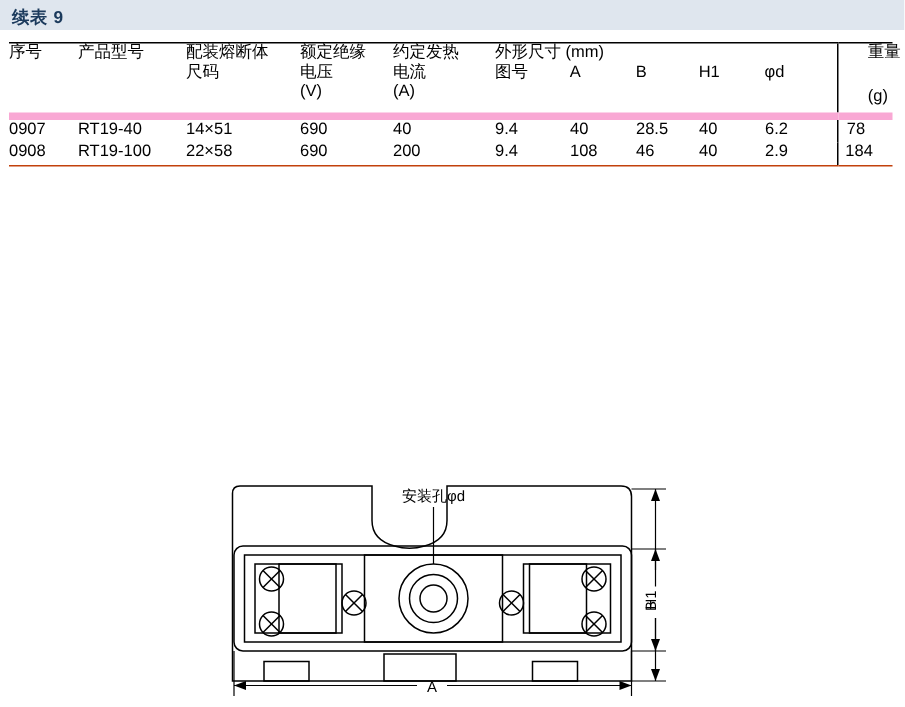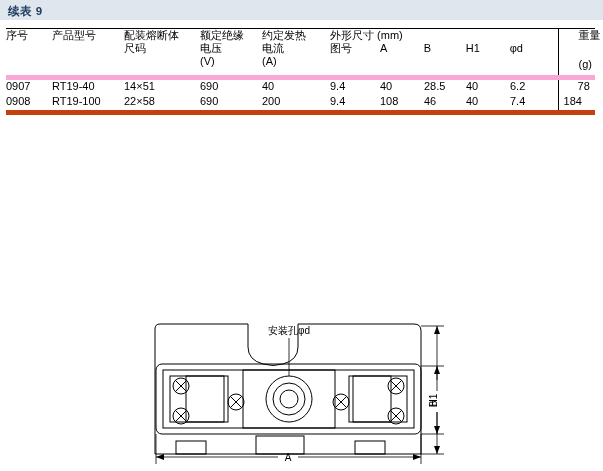--- a/index.html
+++ b/index.html
@@ -61,21 +61,21 @@
     font-size: 11px;
     line-height: 13px;
   }
   .rule-top td {
     border-top: 1px solid #000;
   }
   .rule-mid td {
     border-top: 5px solid #f9a8d4;
   }
   .rule-bot td {
-    border-bottom: 5px solid #c2410c;
+    border-bottom: 1px solid #c2410c;
   }
   .hdr-cell {
     padding: 3px 2px 4px 3px;
     height: 46px;
   }
   .hdr-cell div {
     white-space: nowrap;
   }
   .data-cell {
     padding: 3px 2px 3px 3px;
@@ -167,34 +167,34 @@
         <td class="data-cell">0907</td>
         <td class="data-cell">RT19-40</td>
         <td class="data-cell">14×51</td>
         <td class="data-cell">690</td>
         <td class="data-cell">40</td>
         <td class="data-cell">9.4</td>
         <td class="data-cell">40</td>
         <td class="data-cell">28.5</td>
         <td class="data-cell">40</td>
         <td class="data-cell">6.2</td>
-        <td class="data-cell" style="border-left:1px solid #000;padding-left:19px">78</td>
+        <td class="data-cell" style="border-left:1px solid #000;padding-left:6px">78</td>
       </tr>
 
       <tr class="rule-bot">
         <td class="data-cell">0908</td>
         <td class="data-cell">RT19-100</td>
         <td class="data-cell">22×58</td>
         <td class="data-cell">690</td>
         <td class="data-cell">200</td>
         <td class="data-cell">9.4</td>
         <td class="data-cell">108</td>
         <td class="data-cell">46</td>
         <td class="data-cell">40</td>
-        <td class="data-cell">7.4</td>
+        <td class="data-cell">2.9</td>
         <td class="data-cell" style="border-left:1px solid #000;padding-left:5px">184</td>
       </tr>
     </tbody>
       </table>
   </div>
 
   <div class="drawings">
     <svg width="603" height="321" viewBox="0 0 603 321">
 
       <g fill="none" stroke="#000" stroke-width="1">

